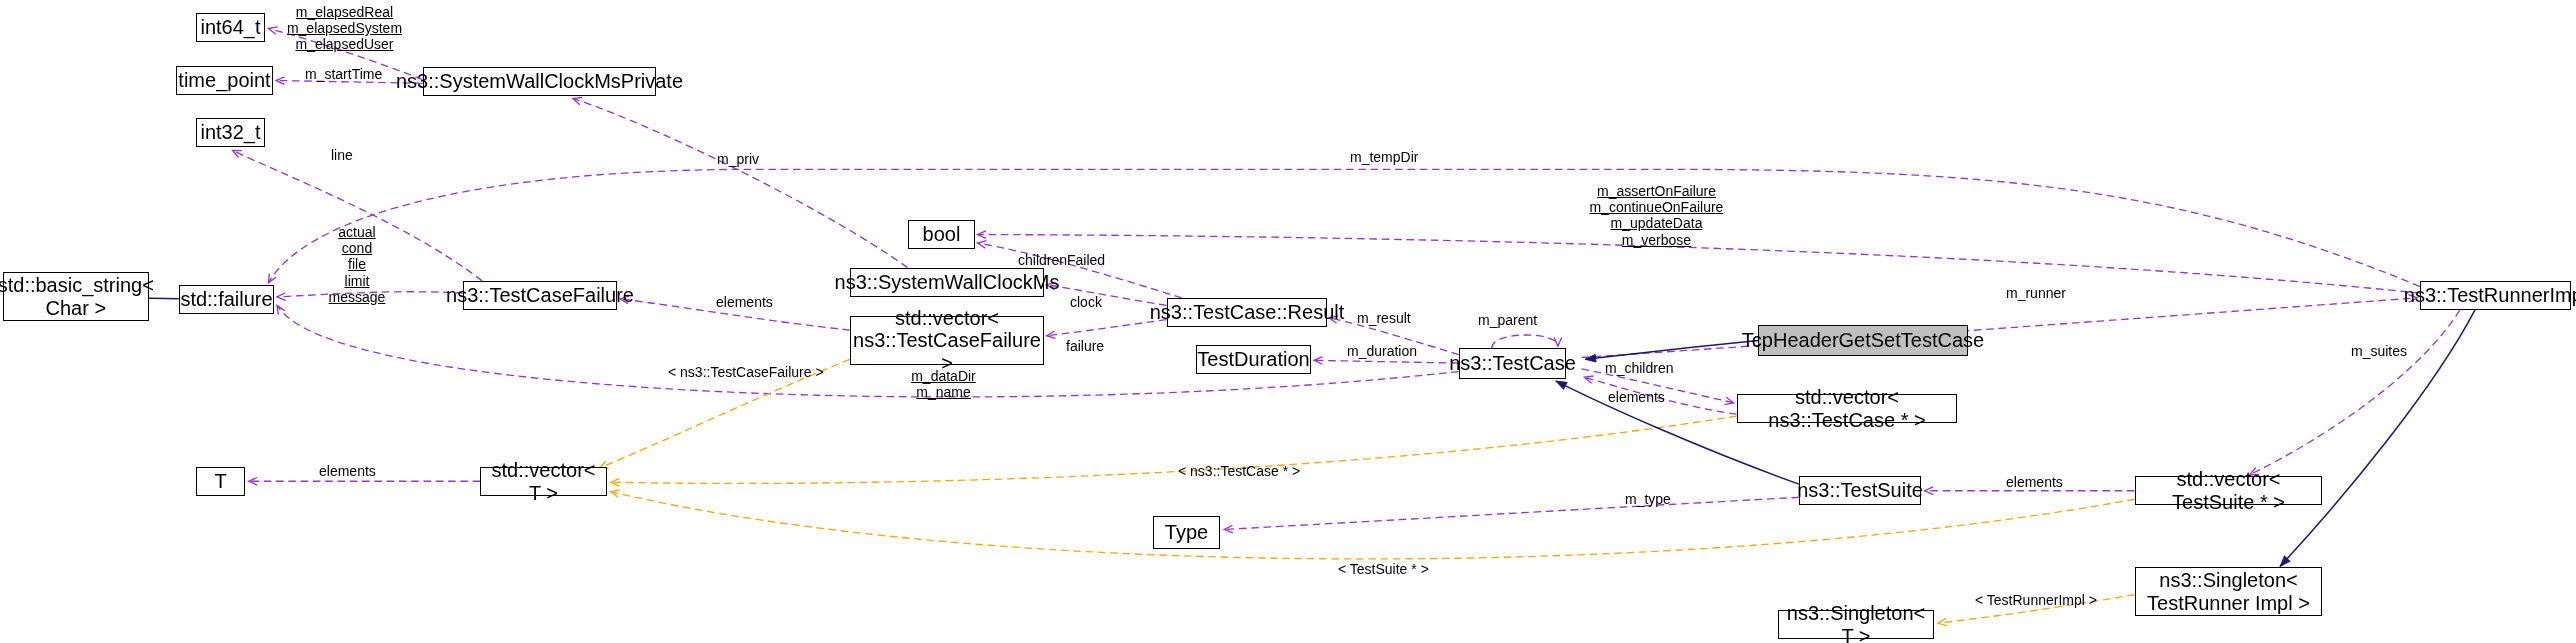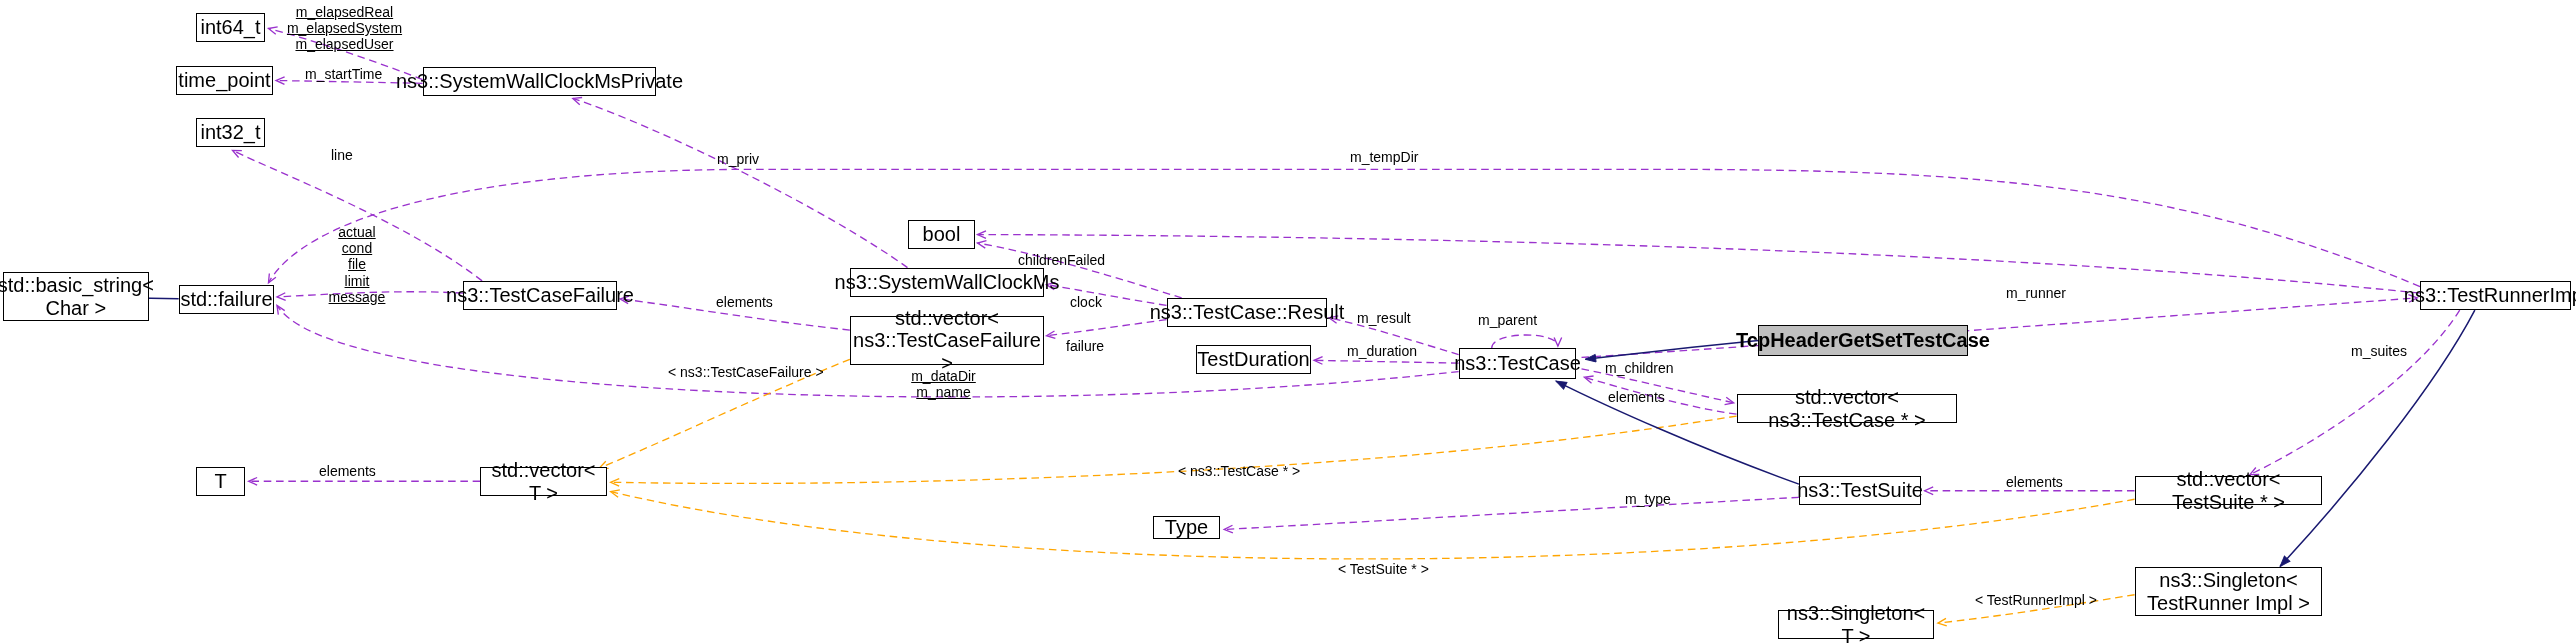--- a/index.html
+++ b/index.html
@@ -2,21 +2,21 @@
 <html style="font-size:15px"><head>
 <meta charset="utf-8">
 <style>
   html,body{margin:0;padding:0;background:#ffffff;}
   #canvas{position:relative;width:2576px;height:644px;background:#ffffff;overflow:hidden;
           font-family:"Liberation Sans","DejaVu Sans",sans-serif;}
   #edges{position:absolute;left:0;top:0;z-index:1;}
   .node{position:absolute;z-index:2;box-sizing:border-box;border:1.4px solid #000;
         background:#fff;display:flex;align-items:center;justify-content:center;
         text-align:center;font-size:20px;line-height:1.12;padding:0.9px 2.8px;color:#000;cursor:pointer;}
-  .node.hl{background:#bfbfbf;font-weight:bold;}
+  .node.hl{background:#bfbfbf;font-weight:normal;}
   .elabel{position:absolute;z-index:3;font-size:14px;color:#000;white-space:pre-line;line-height:1.16;}
   .elabel.ctr{text-align:center;text-decoration:underline;}
   .eu{stroke:#9a32cd;fill:none;stroke-width:1.4;stroke-dasharray:8,5;marker-end:url(#am);}
   .et{stroke:#ffa500;fill:none;stroke-width:1.4;stroke-dasharray:8,5;marker-end:url(#ao);}
   .ei{stroke:#191970;fill:none;stroke-width:1.6;marker-end:url(#an);}
 </style>
 </head>
 <body>
 
 <div id="canvas">
@@ -73,39 +73,43 @@
   <div class="node" style="left:196px;top:118px;width:69px;height:29px">int32_t</div>
   <div class="node" style="left:2.8px;top:272px;width:146px;height:49px">std::basic_string&lt; Char &gt;</div>
   <div class="node" style="left:179px;top:285px;width:95px;height:29px">std::failure</div>
   <div class="node" style="left:423px;top:67px;width:233px;height:29px">ns3::SystemWallClockMsPrivate</div>
   <div class="node" style="left:463px;top:281px;width:154px;height:29px">ns3::TestCaseFailure</div>
   <div class="node" style="left:850px;top:268px;width:194px;height:29px">ns3::SystemWallClockMs</div>
   <div class="node" style="left:908px;top:220px;width:67px;height:29px">bool</div>
   <div class="node" style="left:850px;top:316px;width:194px;height:49px">std::vector&lt; ns3::TestCaseFailure &gt;</div>
   <div class="node" style="left:1167px;top:298px;width:160px;height:29px">ns3::TestCase::Result</div>
   <div class="node" style="left:1196px;top:345px;width:115px;height:29px">TestDuration</div>
-  <div class="node" style="left:1459px;top:348px;width:117px;height:31px">ns3::TestCase</div>
+  <div class="node" style="left:1459px;top:348px;width:107px;height:31px">ns3::TestCase</div>
   <div class="node hl" style="left:1758px;top:325px;width:210px;height:31px">TcpHeaderGetSetTestCase</div>
   <div class="node" style="left:1737px;top:394px;width:220px;height:29px">std::vector&lt; ns3::TestCase * &gt;</div>
   <div class="node" style="left:2420px;top:281px;width:151px;height:29px">ns3::TestRunnerImpl</div>
   <div class="node" style="left:480px;top:467px;width:127px;height:29px">std::vector&lt; T &gt;</div>
   <div class="node" style="left:196px;top:467px;width:49px;height:29px">T</div>
   <div class="node" style="left:1799px;top:476px;width:122px;height:29px">ns3::TestSuite</div>
-  <div class="node" style="left:1153px;top:516px;width:67px;height:23px">Type</div>
+  <div class="node" style="left:1153px;top:516px;width:67px;height:33px">Type</div>
   <div class="node" style="left:2135px;top:476px;width:187px;height:29px">std::vector&lt; TestSuite * &gt;</div>
   <div class="node" style="left:2135px;top:567px;width:187px;height:49px">ns3::Singleton&lt; TestRunner Impl &gt;</div>
   <div class="node" style="left:1778px;top:610px;width:156px;height:29px">ns3::Singleton&lt; T &gt;</div>
 
   <div class="elabel ctr" style="left:282px;top:3.8px;width:125px">m_elapsedReal
 m_elapsedSystem
 m_elapsedUser</div>
   <div class="elabel" style="left:305px;top:66px">m_startTime</div>
   <div class="elabel" style="left:331px;top:147px">line</div>
   <div class="elabel" style="left:717px;top:151px">m_priv</div>
   <div class="elabel" style="left:1350px;top:149px">m_tempDir</div>
+  <div class="elabel ctr" style="left:1562px;top:183px;width:189px">m_assertOnFailure
+m_continueOnFailure
+m_updateData
+m_verbose</div>
   <div class="elabel" style="left:1018px;top:252px">childrenFailed</div>
   <div class="elabel ctr" style="left:320px;top:224px;width:74px">actual
 cond
 file
 limit
 message</div>
   <div class="elabel" style="left:716px;top:294px">elements</div>
   <div class="elabel" style="left:1070px;top:294px">clock</div>
   <div class="elabel" style="left:1066px;top:338px">failure</div>
   <div class="elabel" style="left:1357px;top:310px">m_result</div>

